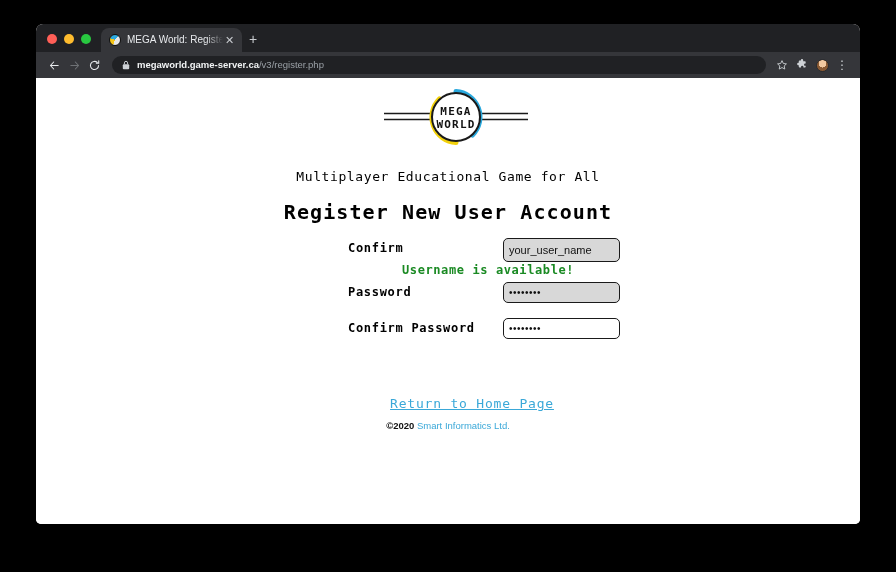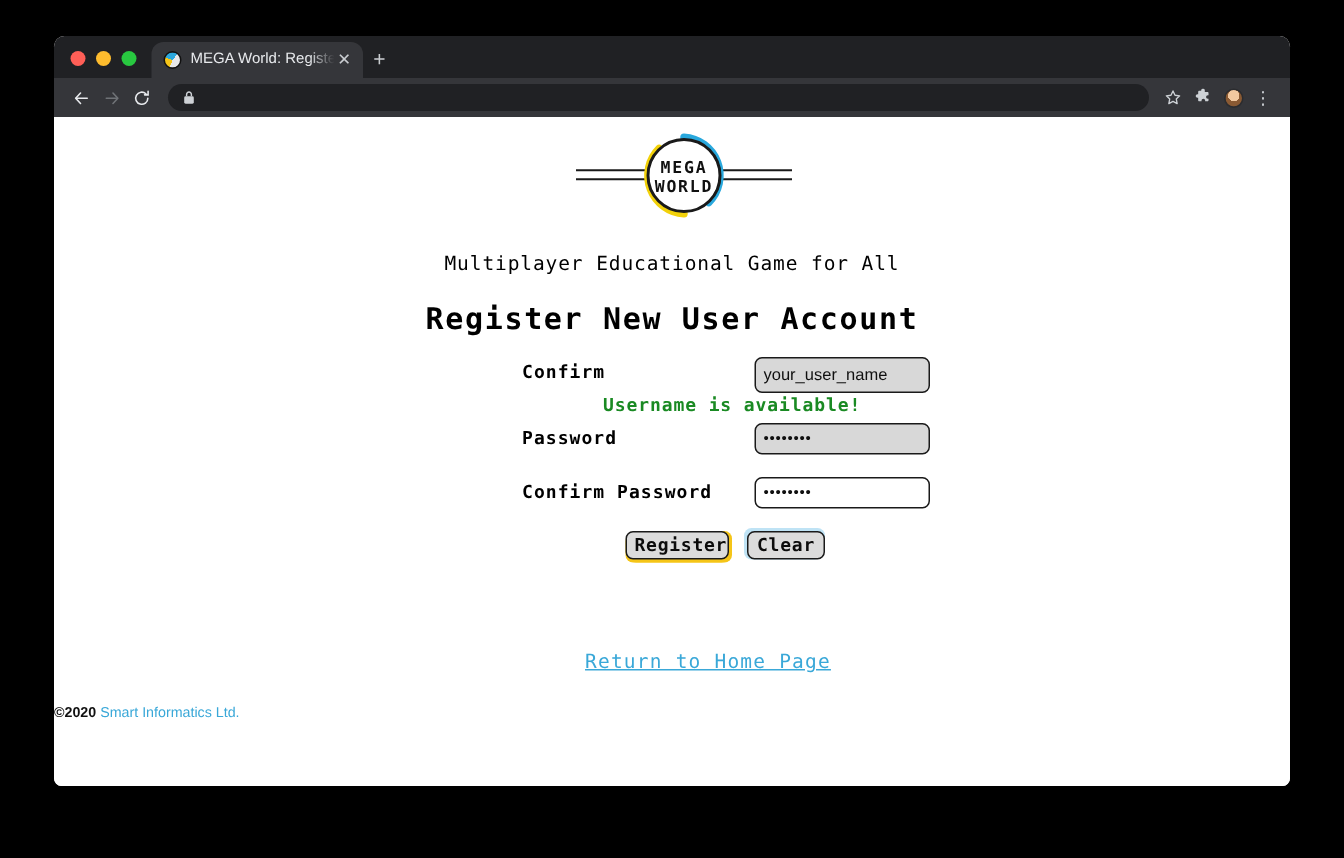--- a/index.html
+++ b/index.html
@@ -308,21 +308,22 @@
   .home-link {
     font-family: "DejaVu Sans Mono", "Liberation Mono", monospace;
     font-size: 13px;
     color: #3aa8d8;
     text-decoration: underline;
     letter-spacing: 0.8px;
     cursor: pointer;
     padding-left: 48px;
   }
   .copyright {
-    margin-top: 20px;
+    text-align: center;
+    margin-top: 8px;
     font-size: 9.5px;
     font-family: "Liberation Sans", sans-serif;
   }
   .copy-year { color: #111; font-weight: bold; }
   .copy-company { color: #3aa8d8; }
 </style>
 </head>
 <body>
 
 <div class="browser-window">
@@ -361,20 +362,21 @@
         <path d="M13 8a5 5 0 1 1-1.6-3.7"></path>
           <path d="M13.2 2.3v2.9h-2.9"></path>
       </svg>
     </div>
 
     <div class="omnibox">
       <svg class="lock-icon" width="8" height="10" viewBox="0 0 10 12">
         <rect x="1" y="5" width="8" height="6.2" rx="1.2" fill="#cdd1d5"></rect>
         <path d="M3 5V3.4a2 2 0 0 1 4 0V5" fill="none" stroke="#cdd1d5" stroke-width="1.2"></path>
       </svg>
+      <span class="url-text"><span class="url-domain">megaworld.game-server.ca</span><span class="url-path">/v3/register.php</span></span>
     </div>
 
     <div class="tb-icon">
       <svg width="12" height="12" viewBox="0 0 16 16" fill="none" stroke="currentColor" stroke-width="1.2" stroke-linejoin="round">
         <path d="M8 2.2 9.8 6l4.1.5-3 2.8.8 4.1L8 11.4l-3.7 2 .8-4.1-3-2.8L6.2 6z"></path>
       </svg>
     </div>
     <div class="tb-icon">
       <svg width="12" height="12" viewBox="0 0 16 16" fill="currentColor">
         <path d="M9.6 1.6a1.6 1.6 0 0 0-3.2 0v.5H4.6a.9.9 0 0 0-.9.9v2h-.6a1.6 1.6 0 1 0 0 3.2h.6v2.2c0 .5.4.9.9.9h2.1v-.6a1.6 1.6 0 1 1 3.2 0v.6h2.1c.5 0 .9-.4.9-.9V9.1h-.6a1.6 1.6 0 1 1 0-3.2h.6V3.9c0-.5-.4-.9-.9-.9H9.6z"></path>
@@ -419,24 +421,20 @@
       <div class="form-row row-password">
         <span class="form-label">Password</span>
         <input class="form-input pw" type="text" value="••••••••" style="">
       </div>
 
       <div class="form-row row-password">
         <span class="form-label">Confirm Password</span>
         <input class="form-input pw white" type="text" value="••••••••" style="">
       </div>
 
-      <div class="btn-row">
-        <button class="btn btn-register">Register</button>
-        <button class="btn btn-clear">Clear</button>
-      </div>
     </div>
 
     <div class="home-link-wrap">
       <span class="home-link">Return to Home Page</span>
     </div>
 
     <div class="copyright">
       <span class="copy-year">©2020</span>
       <span class="copy-company">Smart Informatics Ltd.</span>
     </div>

